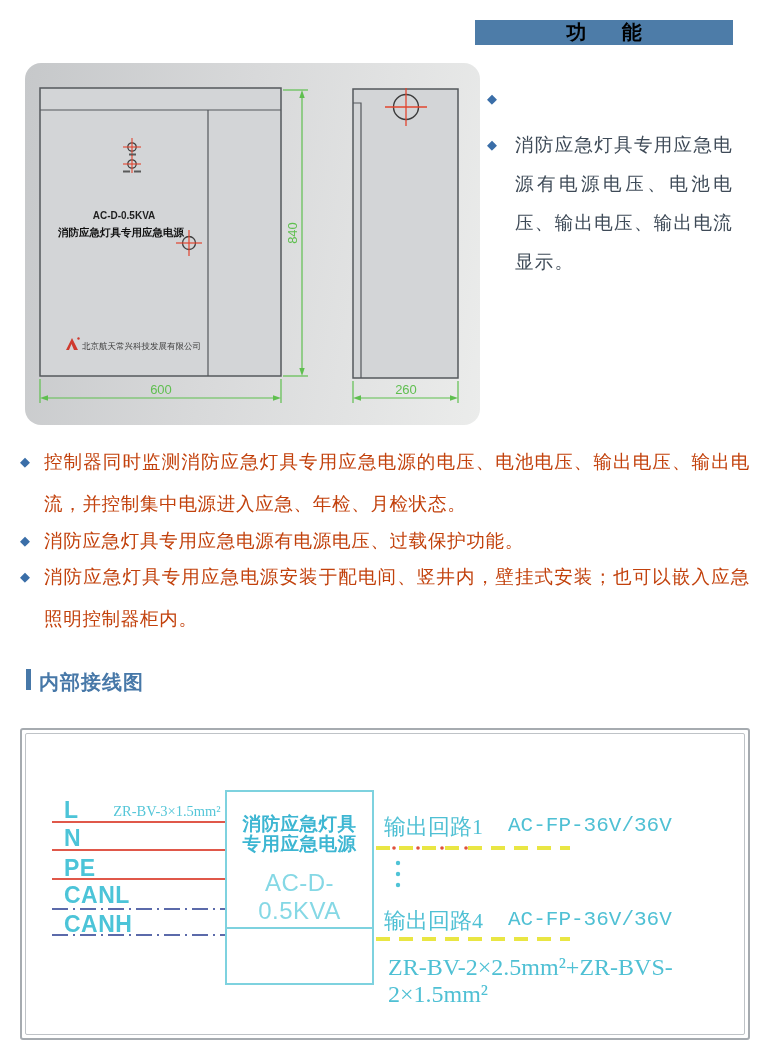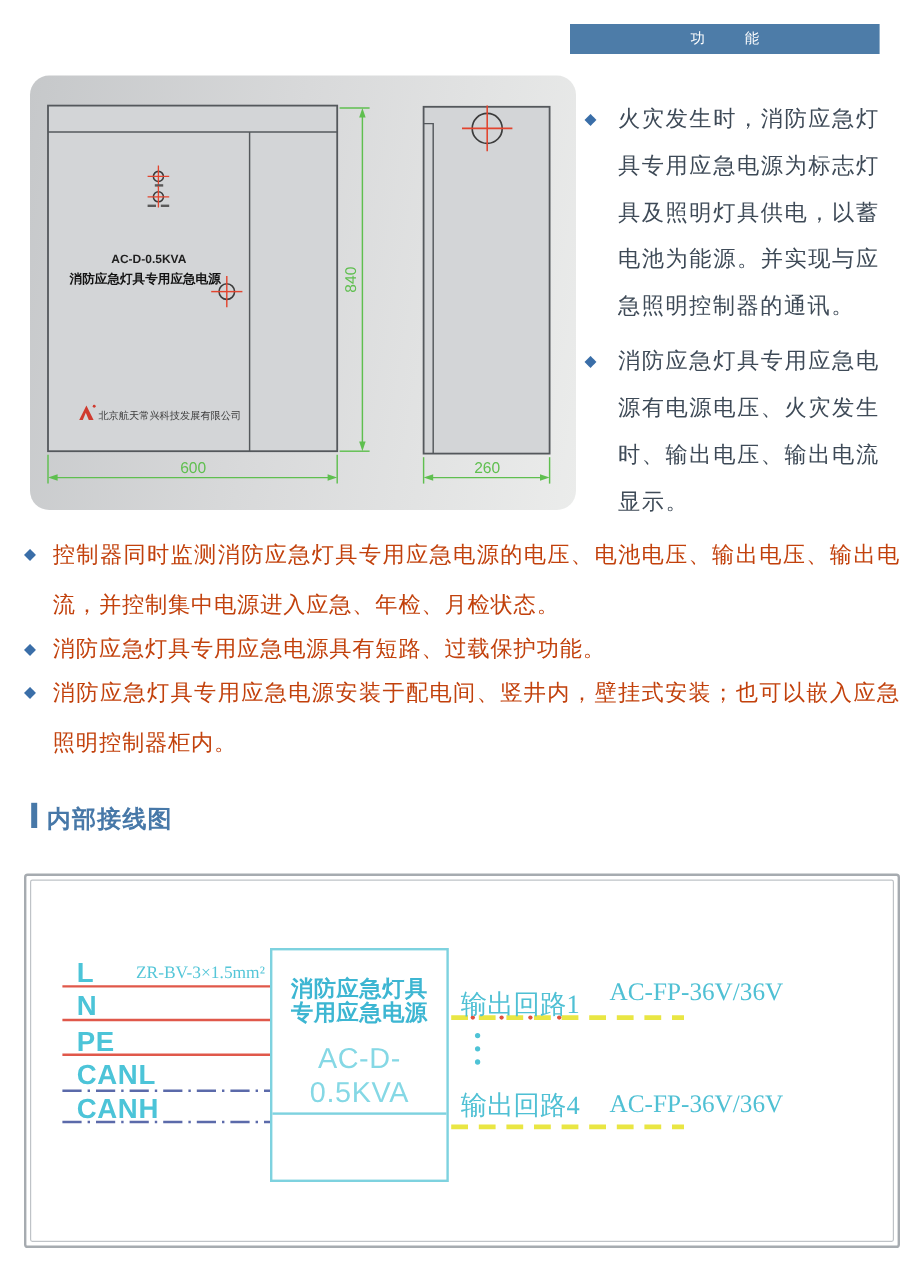--- a/index.html
+++ b/index.html
@@ -2,21 +2,21 @@
 <html><head>
 <meta charset="utf-8">
 <style>
   html,body{margin:0;padding:0;background:#ffffff;}
   #page{position:relative;width:770px;height:1062px;background:#ffffff;overflow:hidden;
         font-family:"Liberation Sans","DejaVu Sans",sans-serif;}
 
   
   .banner{position:absolute;left:475px;top:20px;width:258px;height:25px;background:#4d7ca8;
           display:flex;align-items:center;justify-content:center;}
-  .banner span{color:#ffffff;font-size:12px;font-weight:normal;letter-spacing:15px;text-indent:15px;}
+  .banner span{color:#000000;font-size:20px;font-weight:bold;letter-spacing:15px;text-indent:15px;}
 
   
   .panel{position:absolute;left:25px;top:63px;width:455px;height:362px;border-radius:16px;
          background:linear-gradient(100deg,#c6c8ca 0%,#d8d9da 45%,#ebeceb 100%);}
   .panel svg{position:absolute;left:0;top:0;}
 
   
   .col-bullets{position:absolute;left:487px;top:79px;width:248px;}
   .bullet{display:flex;align-items:flex-start;}
   .bullet .mark{flex:0 0 28px;color:#3a6ea8;font-size:13px;}
@@ -44,21 +44,21 @@
   .wire-spec{position:absolute;left:88px;width:114px;text-align:center;
              font-family:"Liberation Serif","DejaVu Serif",serif;font-size:14.5px;color:#55c6d8;}
   .device-box{position:absolute;left:203px;top:60px;width:149px;height:195px;background:#ffffff;
               border:2px solid #7ed2df;box-sizing:border-box;text-align:center;}
   .device-box .nm{padding-top:22px;font-size:18.5px;font-weight:bold;color:#3db6d2;
                   line-height:20px;letter-spacing:0.5px;}
   .device-box .mdl{margin-top:15px;font-size:24px;color:#85d8e5;letter-spacing:0.5px;}
   .device-box .sep{position:absolute;left:0;right:0;top:135px;border-top:2px solid #7ed2df;}
   .out-label{position:absolute;font-family:"Liberation Serif","DejaVu Serif",serif;
              font-size:22px;color:#4fc0d4;}
-  .out-load{position:absolute;font-family:Liberation Serif, serif;
+  .out-load{position:absolute;font-family:Liberation Mono, monospace;
             font-size:21px;color:#4fc0d4;}
   .cable{position:absolute;left:366px;top:224px;font-family:"Liberation Serif","DejaVu Serif",serif;
          font-size:24px;color:#4fc0d4;}
 </style>
 </head>
 <body>
 
 <div id="page">
 
   <div class="banner">
@@ -136,35 +136,34 @@
         <polygon points="328,335 336,332.3 336,337.7" fill="#5fbf4f" stroke="none"></polygon>
         <polygon points="433,335 425,332.3 425,337.7" fill="#5fbf4f" stroke="none"></polygon>
       </g>
       <text x="381" y="331" text-anchor="middle" font-size="13" fill="#5fbf4f">260</text>
     </svg>
   </div>
 
   <div class="col-bullets">
     <div class="bullet">
       <span class="mark">◆</span>
-      <span class="txt">火灾发生时，消防应急灯具专用应急电源为标志灯具及照明灯具供电，以蓄电池为能源。并实现与应急照明控制器的通讯。</span>
     </div>
     <div class="bullet">
       <span class="mark">◆</span>
-      <span class="txt">消防应急灯具专用应急电源有电源电压、火灾发生时、输出电压、输出电流显示。</span>
+      <span class="txt">消防应急灯具专用应急电源有电源电压、电池电压、输出电压、输出电流显示。</span>
     </div>
   </div>
 
   <div class="wide-bullet" style="top:441px">
     <span class="mark">◆</span>
     <span class="txt">控制器同时监测消防应急灯具专用应急电源的电压、电池电压、输出电压、输出电流，并控制集中电源进入应急、年检、月检状态。</span>
   </div>
   <div class="wide-bullet" style="top:520px">
     <span class="mark">◆</span>
-    <span class="txt">消防应急灯具专用应急电源具有短路、过载保护功能。</span>
+    <span class="txt">消防应急灯具专用应急电源有电源电压、过载保护功能。</span>
   </div>
   <div class="wide-bullet" style="top:556px">
     <span class="mark">◆</span>
     <span class="txt">消防应急灯具专用应急电源安装于配电间、竖井内，壁挂式安装；也可以嵌入应急照明控制器柜内。</span>
   </div>
 
   <div class="section-hd">
     <span class="bar"></span>
     <span>内部接线图</span>
   </div>
@@ -205,19 +204,20 @@
 
     <div class="device-box">
       <div class="nm">
         <div>消防应急灯具</div>
         <div>专用应急电源</div>
       </div>
       <div class="mdl">AC-D-0.5KVA</div>
       <div class="sep"></div>
     </div>
 
-    <div class="out-label" style="left:362px;top:92px">输出回路1</div>
+    <div class="out-label" style="left:362px;top:82px">输出回路1</div>
     <div class="out-load" style="left:486px;top:84px">AC-FP-36V/36V</div>
     <div class="out-label" style="left:362px;top:176px">输出回路4</div>
     <div class="out-load" style="left:486px;top:178px">AC-FP-36V/36V</div>
+    <div class="cable">ZR-BV-2×2.5mm²+ZR-BVS-2×1.5mm²</div>
   </div>
 
 </div>
 
 </body></html>

